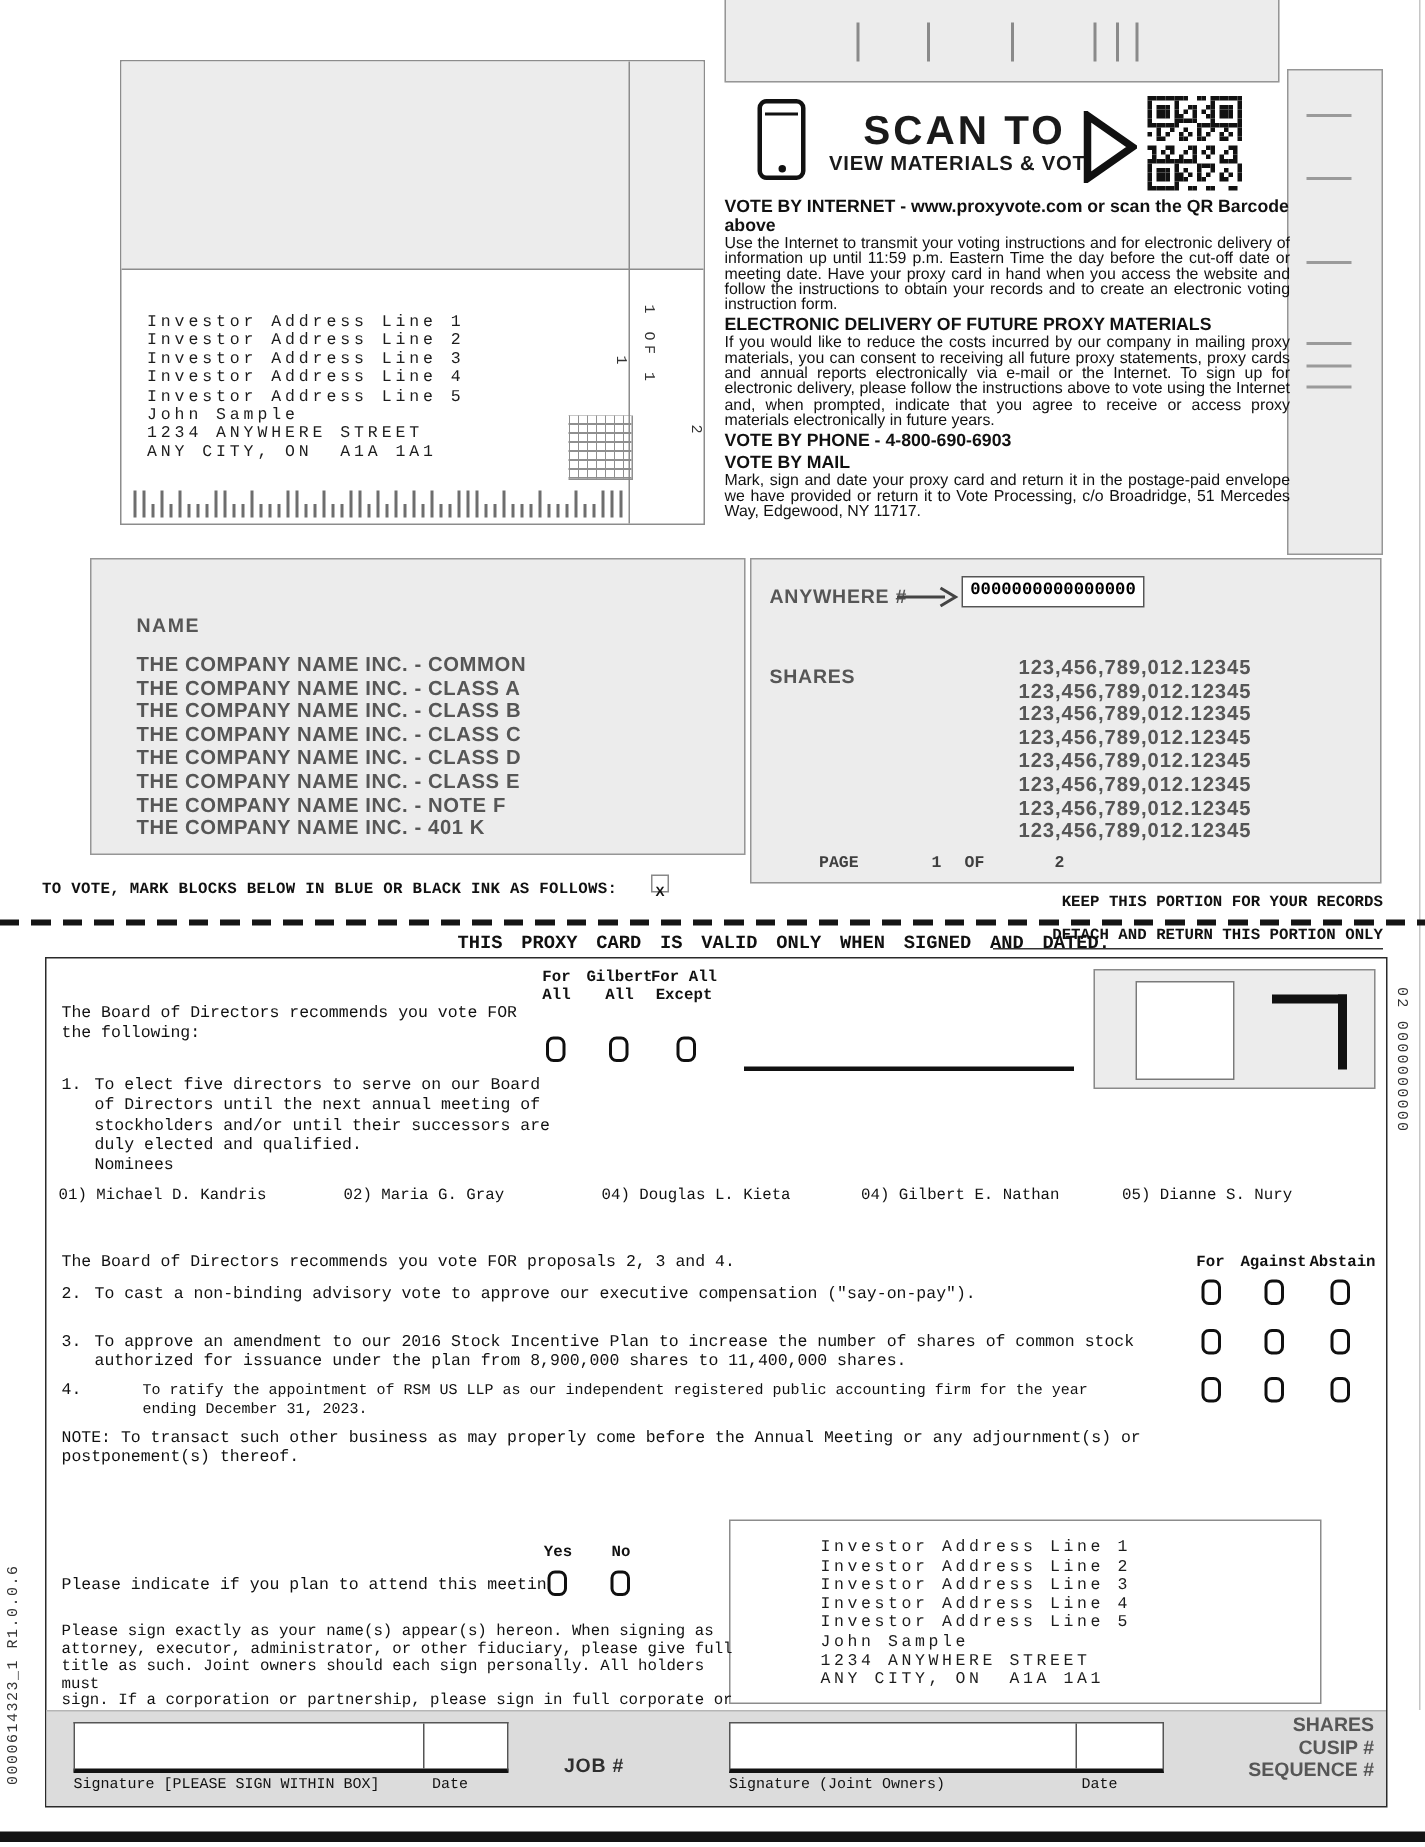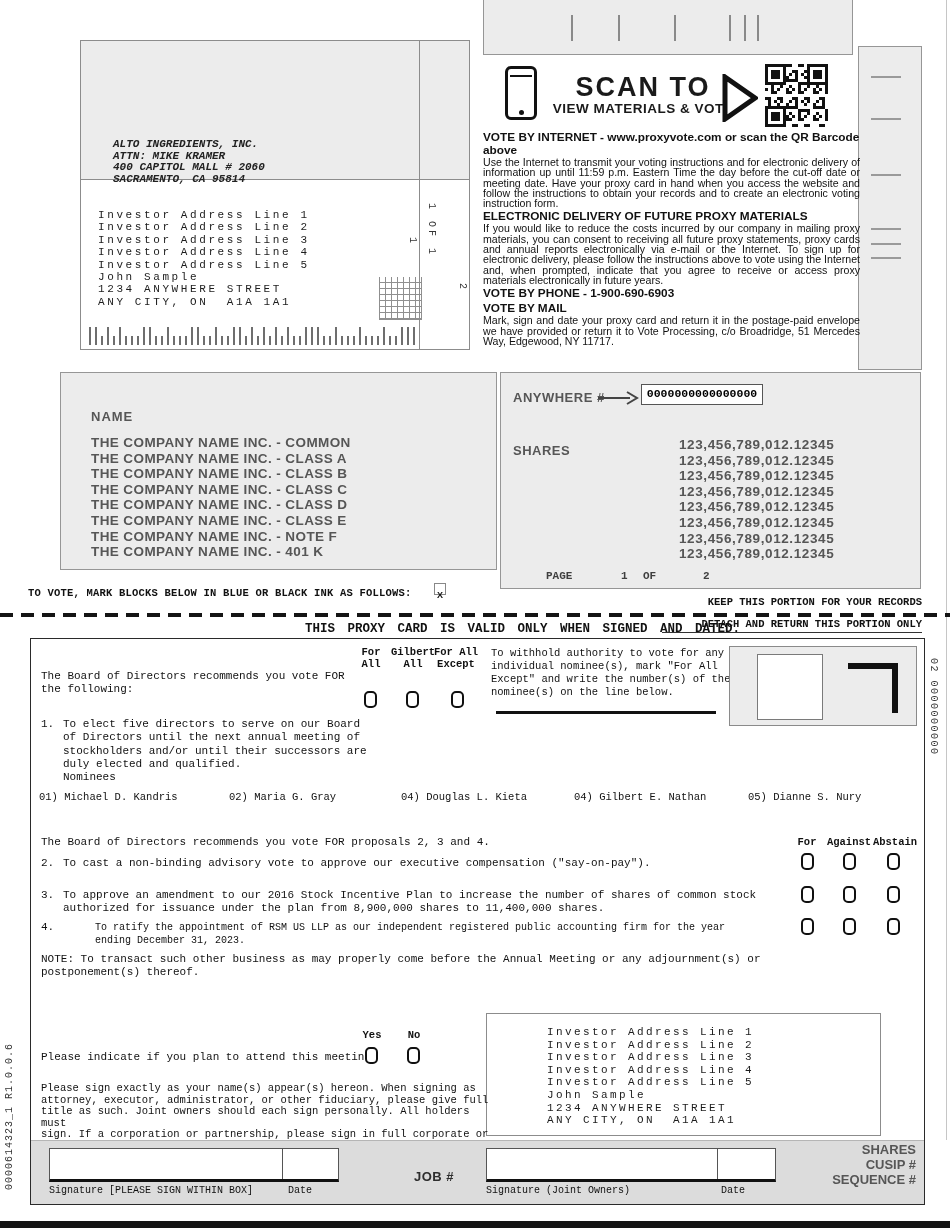--- a/index.html
+++ b/index.html
@@ -33,24 +33,20 @@
 </style>
 </head>
 <body>
 
 <div class="page">
 
   <div class="abs vtext-up mono" style="left:4px;top:980px;height:210px;font-size:10px;color:#333;letter-spacing:1px;">0000614323_1    R1.0.0.6</div>
 
   <div class="abs" style="left:80px;top:40px;width:390px;height:310px;border:1px solid #8c8c8c;background:#fff;box-sizing:border-box;">
     <div class="abs" style="left:0;top:0;width:100%;height:138px;background:#ececec;border-bottom:1px solid #8c8c8c;"></div>
-    <div class="abs mono it b pre" style="left:32px;top:98px;font-size:11px;line-height:11.5px;color:#222;">ALTO INGREDIENTS, INC.
-ATTN: MIKE KRAMER
-400 CAPITOL MALL # 2060
-SACRAMENTO, CA 95814</div>
     <div class="abs mono pre" style="left:17px;top:168px;font-size:11px;line-height:12.4px;letter-spacing:2.6px;color:#1c1c1c;">Investor Address Line 1
 Investor Address Line 2
 Investor Address Line 3
 Investor Address Line 4
 Investor Address Line 5
 John Sample
 1234 ANYWHERE STREET
 ANY CITY, ON  A1A 1A1</div>
     <div class="crosshatch" style="left:298px;top:236px;width:42px;height:42px;"></div>
     <div class="barcode" style="left:8px;top:284px;width:330px;height:20px;">
@@ -355,21 +351,21 @@
       <div style="position:absolute;left:42px;top:60px;width:3px;height:3px;background:#111"></div>
       <div style="position:absolute;left:54px;top:60px;width:3px;height:3px;background:#111"></div>
       <div style="position:absolute;left:57px;top:60px;width:3px;height:3px;background:#111"></div>
     </div>
 
   <div class="abs" style="left:483px;top:131px;width:377px;">
     <div class="b" style="font-size:11.8px;line-height:13px;">VOTE BY INTERNET - www.proxyvote.com or scan the QR Barcode above</div>
     <div class="just" style="font-size:10.6px;line-height:10.3px;">Use the Internet to transmit your voting instructions and for electronic delivery of information up until 11:59 p.m. Eastern Time the day before the cut-off date or meeting date. Have your proxy card in hand when you access the website and follow the instructions to obtain your records and to create an electronic voting instruction form.</div>
     <div class="b" style="font-size:11.8px;line-height:13px;margin-top:2px;">ELECTRONIC DELIVERY OF FUTURE PROXY MATERIALS</div>
     <div class="just" style="font-size:10.6px;line-height:10.3px;">If you would like to reduce the costs incurred by our company in mailing proxy materials, you can consent to receiving all future proxy statements, proxy cards and annual reports electronically via e-mail or the Internet. To sign up for electronic delivery, please follow the instructions above to vote using the Internet and, when prompted, indicate that you agree to receive or access proxy materials electronically in future years.</div>
-    <div class="b" style="font-size:11.8px;line-height:13px;margin-top:2px;">VOTE BY PHONE - 1-900-690-6903</div>
+    <div class="b" style="font-size:11.8px;line-height:13px;margin-top:2px;">VOTE BY PHONE - 4-800-690-6903</div>
     <div class="b" style="font-size:11.8px;line-height:13px;margin-top:2px;">VOTE BY MAIL</div>
     <div class="just" style="font-size:10.6px;line-height:10.3px;">Mark, sign and date your proxy card and return it in the postage-paid envelope we have provided or return it to Vote Processing, c/o Broadridge, 51 Mercedes Way, Edgewood, NY 11717.</div>
   </div>
 
   <div class="panel" style="left:60px;top:372px;width:437px;height:198px;">
     <div class="b gray" style="position:absolute;left:30px;top:36px;font-size:13px;letter-spacing:1px;">NAME</div>
     <div style="position:absolute;left:30px;top:62px;">
       <div class="b gray" style="font-size:13.5px;line-height:15.6px;letter-spacing:0.4px;">THE COMPANY NAME INC. - COMMON</div>
       <div class="b gray" style="font-size:13.5px;line-height:15.6px;letter-spacing:0.4px;">THE COMPANY NAME INC. - CLASS A</div>
       <div class="b gray" style="font-size:13.5px;line-height:15.6px;letter-spacing:0.4px;">THE COMPANY NAME INC. - CLASS B</div>
@@ -425,24 +421,20 @@
     <div class="mono b pre" style="position:absolute;left:400px;top:8px;width:50px;text-align:center;font-size:10.5px;line-height:11.5px;">For All
 Except</div>
 
     <div class="mono pre" style="position:absolute;left:10px;top:31px;font-size:11px;line-height:13px;">The Board of Directors recommends you vote FOR
 the following:</div>
 
     <div class="cbx" style="left:333px;top:52px;"></div>
     <div class="cbx" style="left:375px;top:52px;"></div>
     <div class="cbx" style="left:420px;top:52px;"></div>
 
-    <div class="mono pre" style="position:absolute;left:460px;top:8px;width:240px;font-size:10.5px;line-height:13px;">To withhold authority to vote for any
-individual nominee(s), mark "For All
-Except" and write the number(s) of the
-nominee(s) on the line below.</div>
     <div style="position:absolute;left:465px;top:72px;width:220px;height:2.5px;background:#111;"></div>
 
     <div class="panel" style="left:698px;top:7px;width:188px;height:80px;border:1px solid #8a8a8a;">
       <div class="whitebox" style="left:27px;top:7px;width:66px;height:66px;"></div>
       <div style="position:absolute;left:118px;top:16px;width:50px;height:6px;background:#111;"></div>
       <div style="position:absolute;left:162px;top:16px;width:6px;height:50px;background:#111;"></div>
     </div>
 
     <span class="mono" style="position:absolute;left:10px;top:79px;font-size:11px;">1.</span>
     <div class="mono pre" style="position:absolute;left:32px;top:79px;font-size:11px;line-height:13.3px;">To elect five directors to serve on our Board
@@ -508,21 +500,21 @@
 sign. If a corporation or partnership, please sign in full corporate or
 partnership name by authorized officer.</div>
 
     <div class="abs" style="left:0;top:501px;width:100%;height:63px;background:#dcdcdc;border-top:1px solid #b5b5b5;">
       <div style="position:absolute;left:18px;top:7px;width:290px;height:34px;background:#fff;border:1px solid #555;border-bottom:3px solid #111;box-sizing:border-box;">
         <div style="position:absolute;left:232px;top:0;width:1px;height:100%;background:#555;"></div>
       </div>
       <div class="mono" style="position:absolute;left:18px;top:44px;font-size:10px;">Signature [PLEASE SIGN WITHIN BOX]</div>
       <div class="mono" style="position:absolute;left:257px;top:44px;font-size:10px;">Date</div>
 
-      <div class="b" style="position:absolute;left:345px;top:28px;font-size:13px;color:#2e2e2e;letter-spacing:0.5px;margin-left:38px;">JOB #</div>
+      <div class="b" style="position:absolute;left:345px;top:28px;font-size:13px;color:#2e2e2e;letter-spacing:0.5px;">JOB #</div>
 
       <div style="position:absolute;left:455px;top:7px;width:290px;height:34px;background:#fff;border:1px solid #555;border-bottom:3px solid #111;box-sizing:border-box;">
         <div style="position:absolute;left:230px;top:0;width:1px;height:100%;background:#555;"></div>
       </div>
       <div class="mono" style="position:absolute;left:455px;top:44px;font-size:10px;">Signature (Joint Owners)</div>
       <div class="mono" style="position:absolute;left:690px;top:44px;font-size:10px;">Date</div>
 
       <div style="position:absolute;right:8px;top:1px;text-align:right;">
         <div class="b gray" style="font-size:13px;line-height:15px;">SHARES</div>
         <div class="b gray" style="font-size:13px;line-height:15px;">CUSIP #</div>

